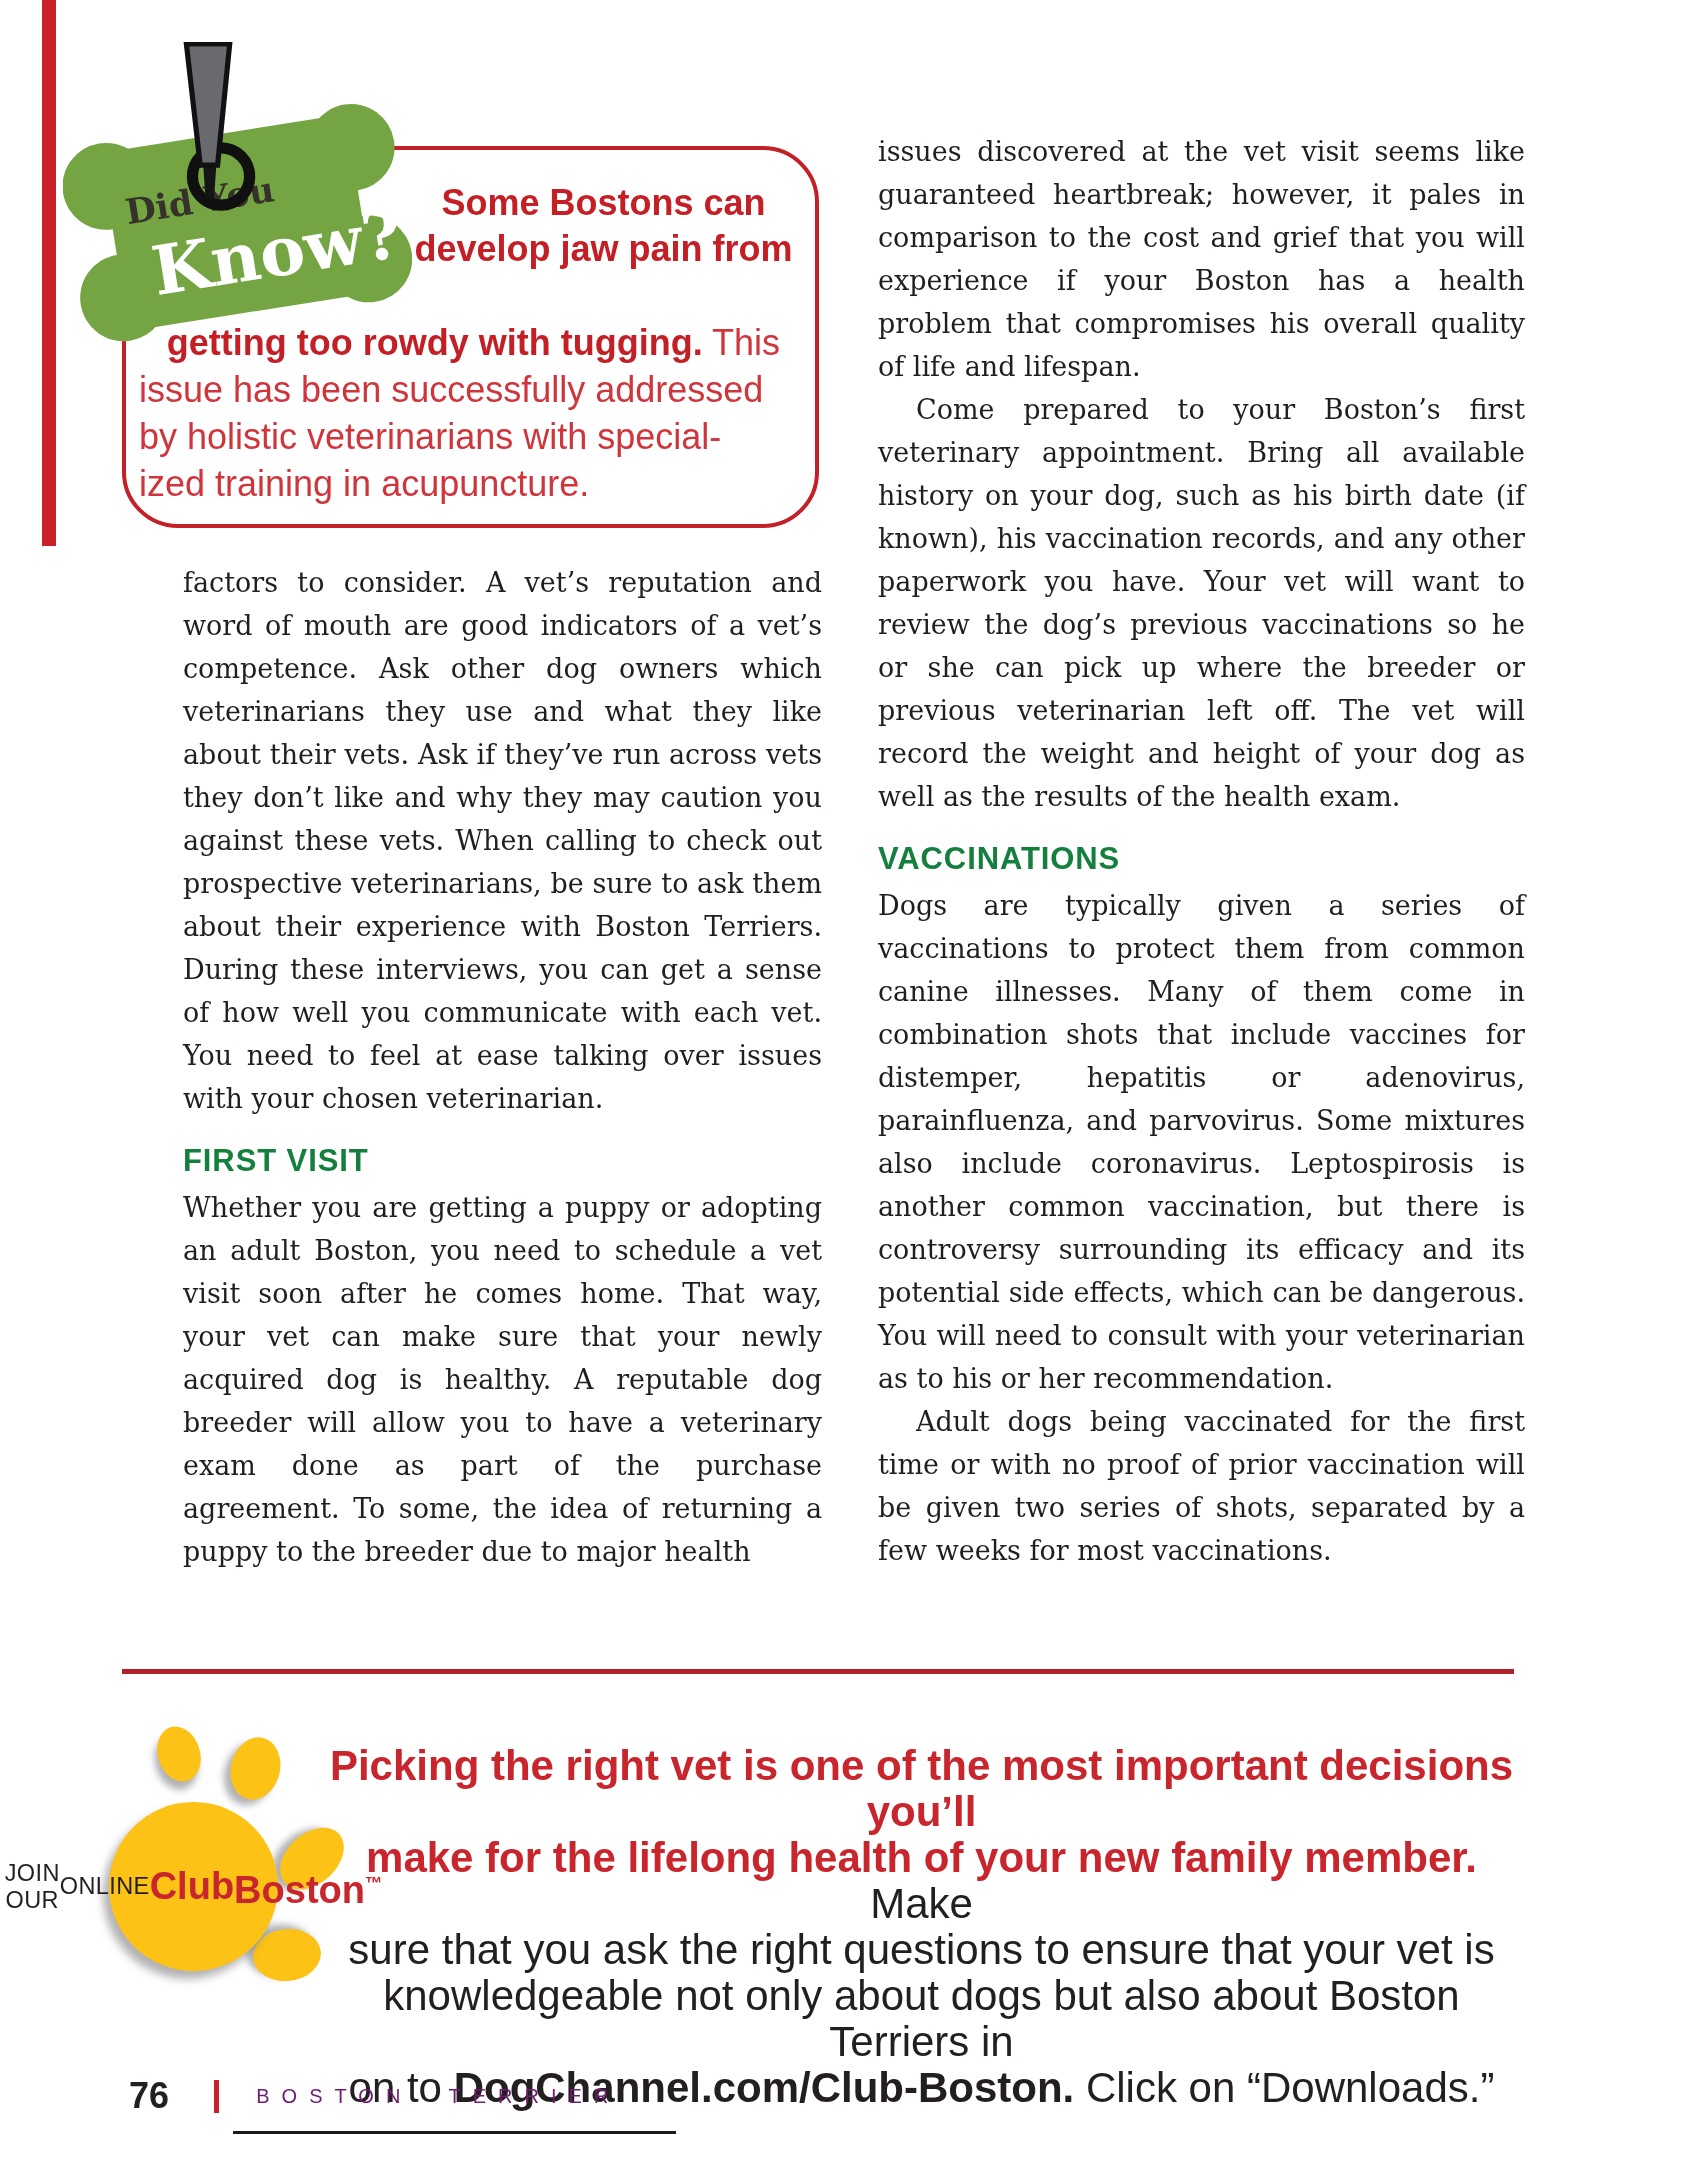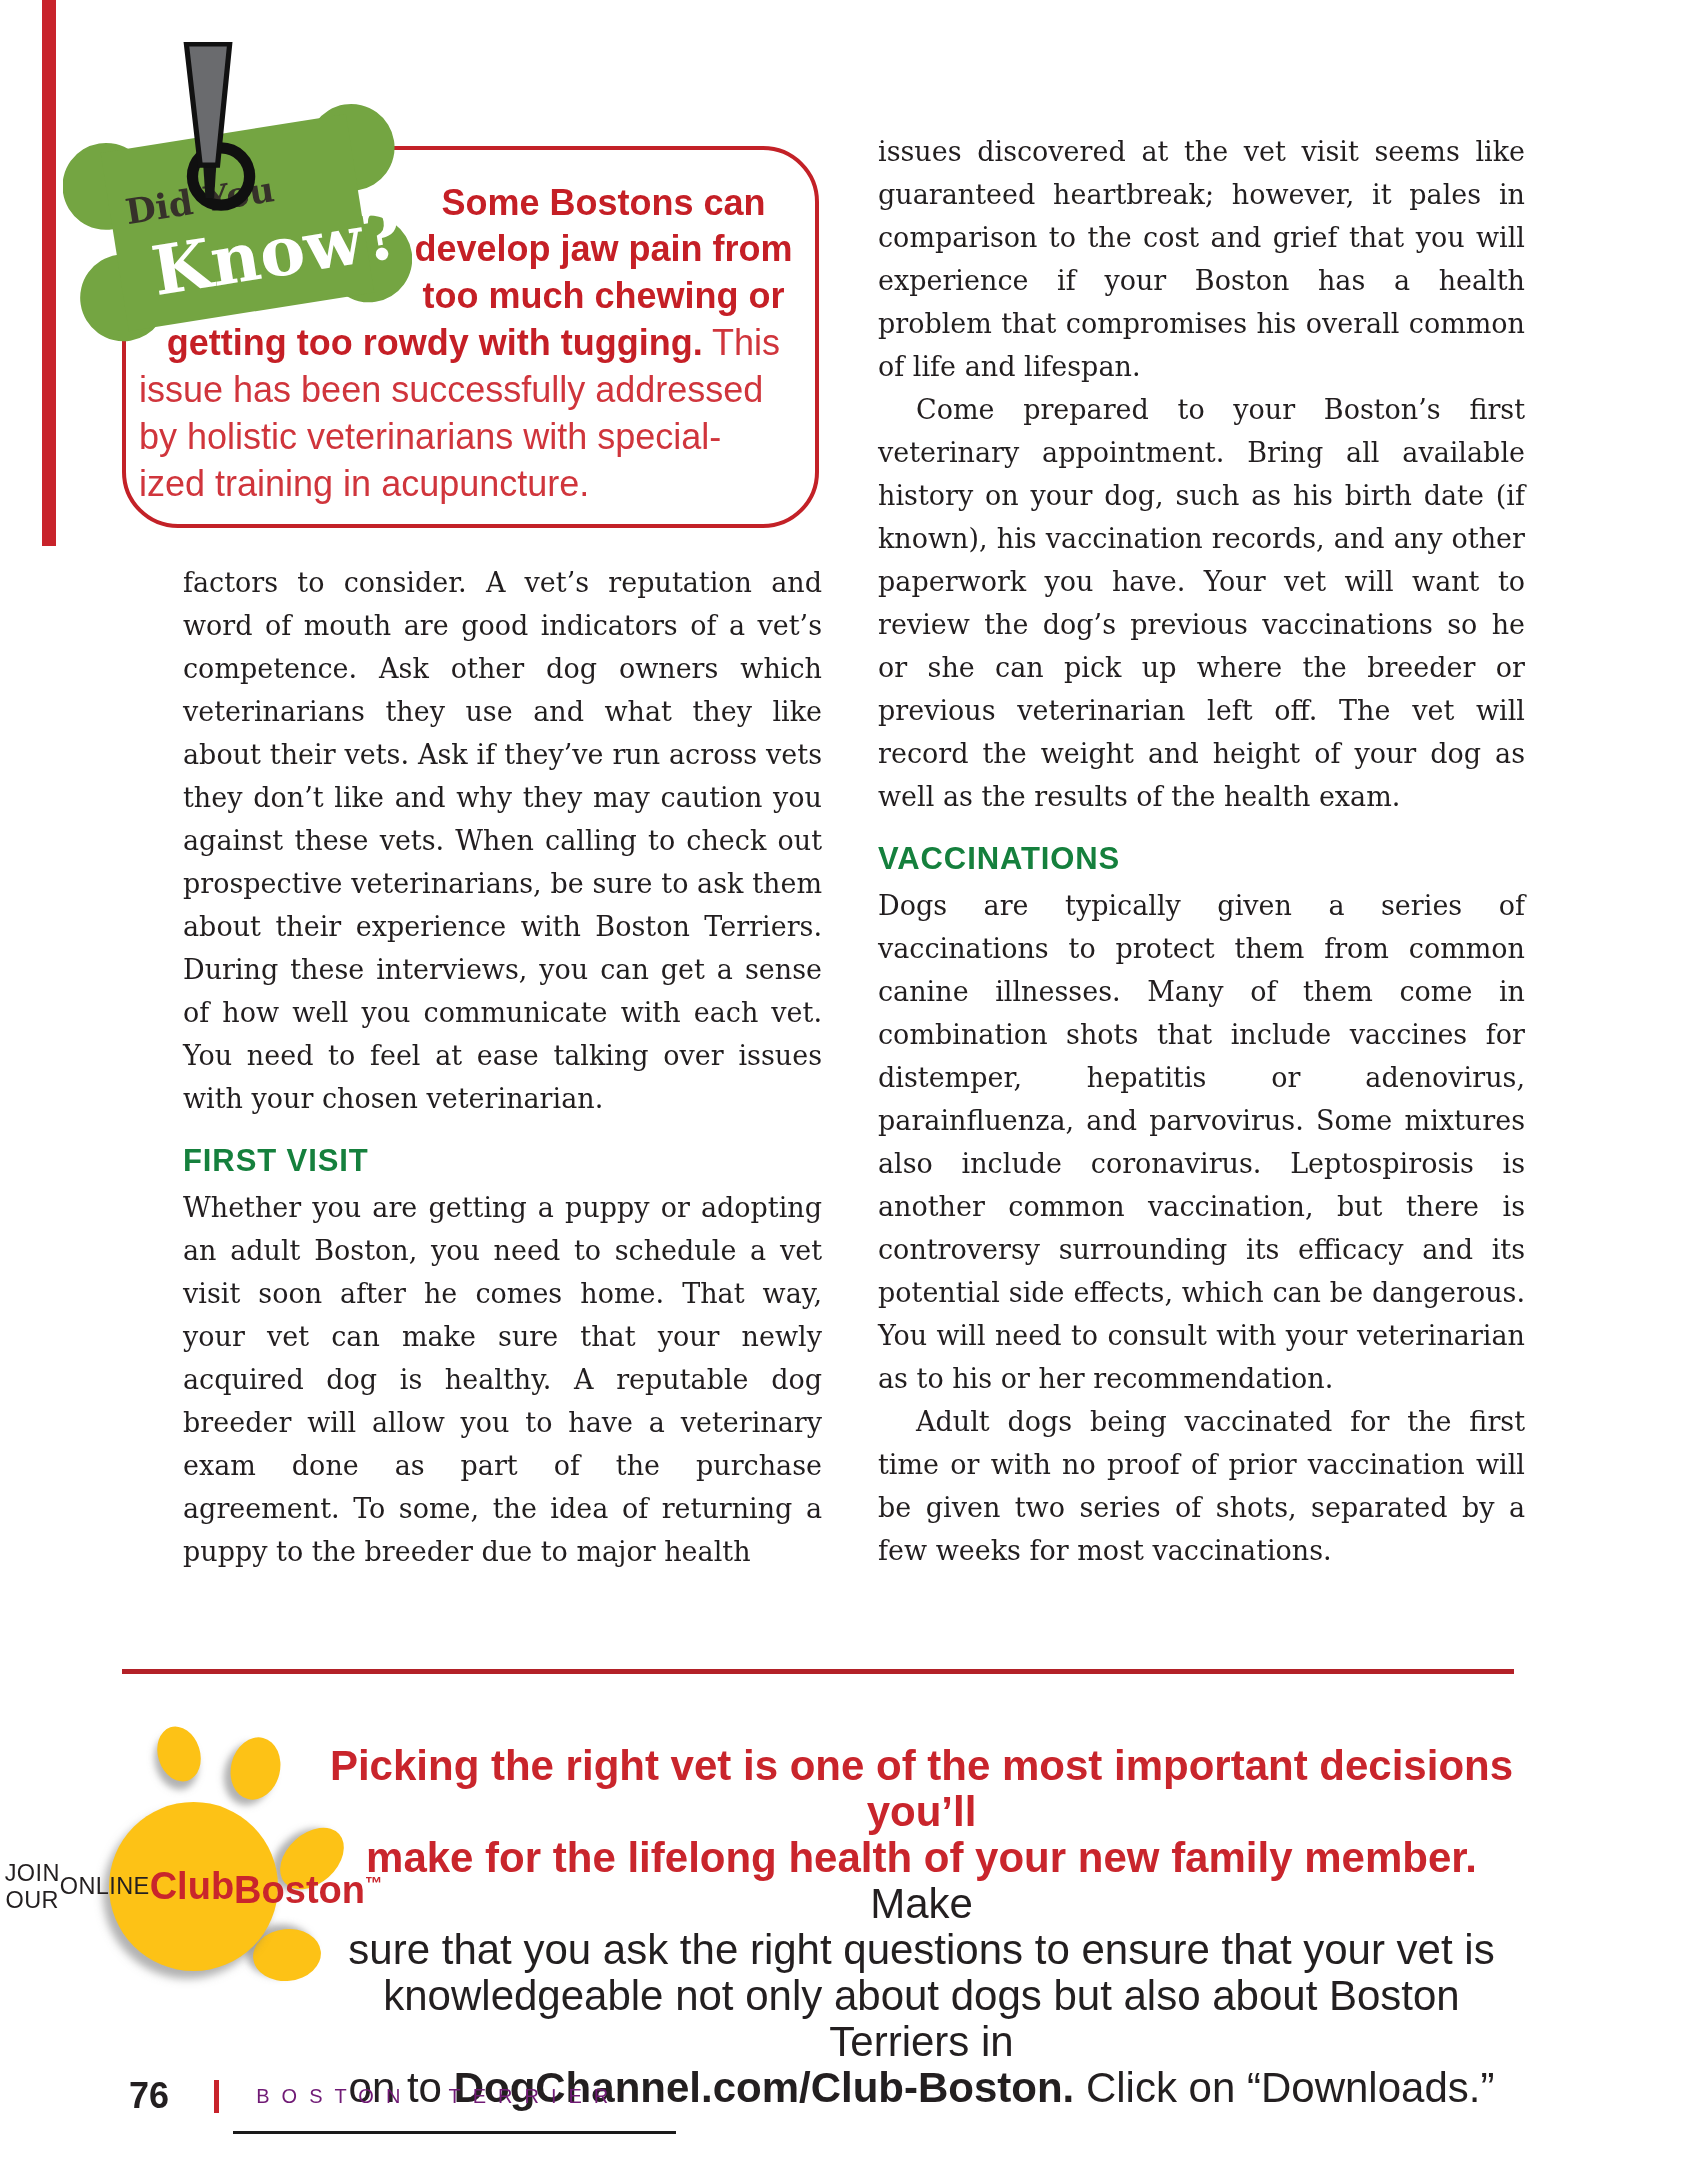--- a/index.html
+++ b/index.html
@@ -90,34 +90,33 @@
   </svg>
 
   <svg class="clip-svg" viewBox="0 0 112 205">
     <circle cx="52" cy="155" r="33" fill="none" stroke="#101010" stroke-width="13"></circle>
     <polygon points="30,120 48,120 44,180 34,180" fill="#151515"></polygon>
     <polygon points="12,2 62,2 48,142 28,142" fill="#6a6b6e" stroke="#111111" stroke-width="6"></polygon>
   </svg>
 
   <div class="co-line co-bold co-c l1">Some Bostons can</div>
   <div class="co-line co-bold co-c l2">develop jaw pain from</div>
-  <div class="co-line co-bold co-c l3">too much chewing or</div>
   <div class="co-line co-c l4"><span class="co-bold">getting too rowdy with tugging.</span><span class="co-reg"> This</span></div>
   <div class="co-line co-reg l5">issue has been successfully addressed</div>
   <div class="co-line co-reg l6">by holistic veterinarians with special-</div>
   <div class="co-line co-reg l7">ized training in acupuncture.</div>
 
   <div class="col col-left">
     <p>factors to consider. A vet’s reputation and word of mouth are good indicators of a vet’s competence. Ask other dog owners which veterinarians they use and what they like about their vets. Ask if they’ve run across vets they don’t like and why they may caution you against these vets. When calling to check out prospective veterinarians, be sure to ask them about their experience with Boston Terriers. During these interviews, you can get a sense of how well you communicate with each vet. You need to feel at ease talking over issues with your chosen veterinarian.</p>
     <h2>FIRST VISIT</h2>
     <p>Whether you are getting a puppy or adopting an adult Boston, you need to schedule a vet visit soon after he comes home. That way, your vet can make sure that your newly acquired dog is healthy. A reputable dog breeder will allow you to have a veterinary exam done as part of the purchase agreement. To some, the idea of returning a puppy to the breeder due to major health</p>
   </div>
 
   <div class="col col-right">
-    <p>issues discovered at the vet visit seems like guaranteed heartbreak; however, it pales in comparison to the cost and grief that you will experience if your Boston has a health problem that compromises his overall common of life and lifespan.</p>
+    <p>issues discovered at the vet visit seems like guaranteed heartbreak; however, it pales in comparison to the cost and grief that you will experience if your Boston has a health problem that compromises his overall quality of life and lifespan.</p>
     <p class="indent">Come prepared to your Boston’s first veterinary appointment. Bring all available history on your dog, such as his birth date (if known), his vaccination records, and any other paperwork you have. Your vet will want to review the dog’s previous vaccinations so he or she can pick up where the breeder or previous veterinarian left off. The vet will record the weight and height of your dog as well as the results of the health exam.</p>
     <h2>VACCINATIONS</h2>
     <p>Dogs are typically given a series of vaccinations to protect them from common canine illnesses. Many of them come in combination shots that include vaccines for distemper, hepatitis or adenovirus, parainfluenza, and parvovirus. Some mixtures also include coronavirus. Leptospirosis is another common vaccination, but there is controversy surrounding its efficacy and its potential side effects, which can be dangerous. You will need to consult with your veterinarian as to his or her recommendation.</p>
     <p class="indent">Adult dogs being vaccinated for the first time or with no proof of prior vaccination will be given two series of shots, separated by a few weeks for most vaccinations.</p>
   </div>
 
   <div class="divider-red"></div>
 
   <div class="toe toe1"></div>
   <div class="toe toe2"></div>

